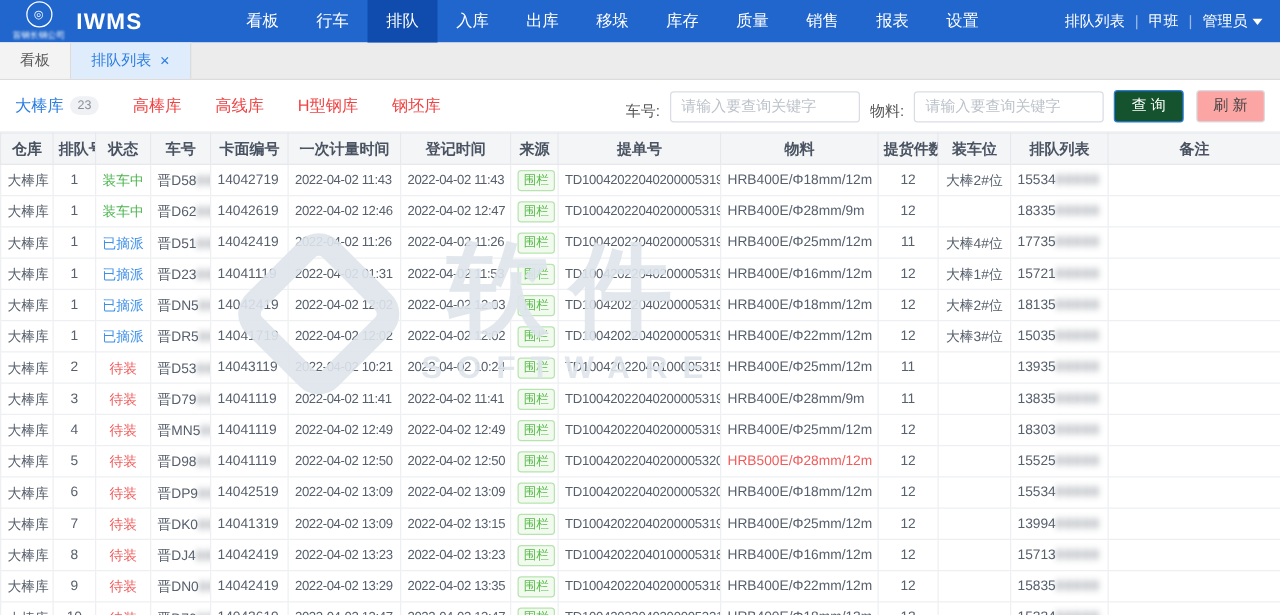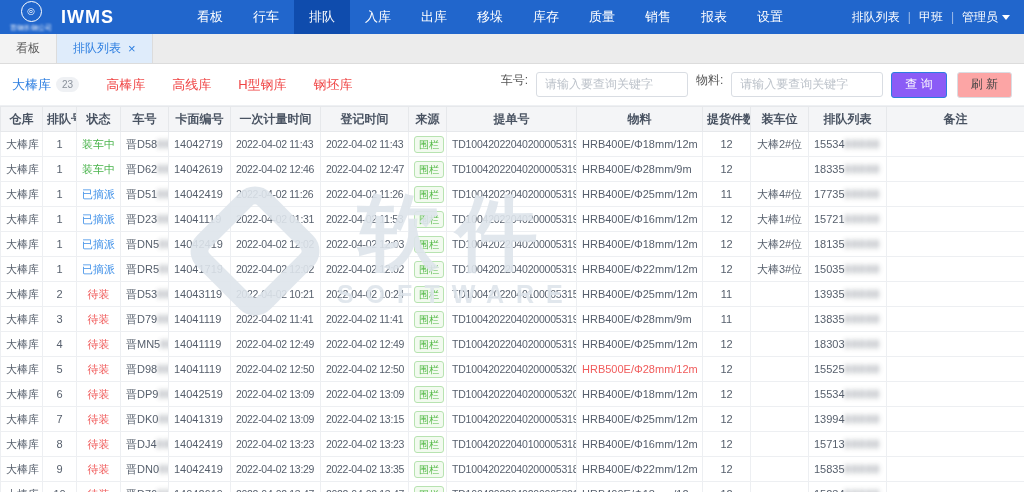--- a/index.html
+++ b/index.html
@@ -31,27 +31,27 @@
   .tab.active{background:#dfecfb;color:#2b7de0}
   .tab .close{color:#2b7de0;font-size:13px;line-height:1;cursor:pointer}
 
   
   .toolbar{height:42px;display:flex;align-items:center;padding:0 12px;background:#fff;
            border-bottom:1px solid #eef0f3}
   .wh-tabs{display:flex;align-items:center;gap:27px}
   .wh-tab{font-size:13px;color:#ef4444;cursor:pointer;display:flex;align-items:center;gap:5px;white-space:nowrap}
   .wh-tab.active{color:#2b7de0}
   .badge{background:#eff1f4;color:#8a919b;font-size:10px;padding:1px 6px;border-radius:9px;line-height:13px}
-  .filters{margin-left:auto;display:flex;align-items:flex-start;gap:8px}
+  .filters{margin-left:auto;display:flex;align-items:flex-end;gap:8px}
   .flabel{font-size:12px;color:#555}
   .finput{width:152px;height:25px;border:1px solid #d9dde3;border-radius:3px;padding:0 8px;
           font-size:12px;color:#333;outline:none;font-family:inherit}
   .finput::placeholder{color:#bcc2ca}
   .btn{height:26px;border-radius:3px;font-size:12px;padding:0 13px;cursor:pointer;font-family:inherit}
-  .btn-primary{background:#8b5cf6;border:1px solid #2b7de0;color:#fff}
+  .btn-primary{background:#14532d;border:1px solid #2b7de0;color:#fff}
   .btn-default{background:#fca5a5;border:1px solid #d9dde3;color:#444;margin-left:2px}
 
   
   .table-wrap{position:relative}
   table{width:1024px;border-collapse:collapse;table-layout:fixed}
   th{background:#f4f5f7;border:1px solid #e6e8eb;font-size:12px;color:#495362;font-weight:bold;
      height:25px;padding:0 4px;white-space:nowrap;overflow:hidden;text-align:center}
   td{border:1px solid #edeff2;font-size:11px;color:#57606d;height:25px;padding:0 5px;
      white-space:nowrap;overflow:hidden;background:#fff}
   .ta-c{text-align:center}

